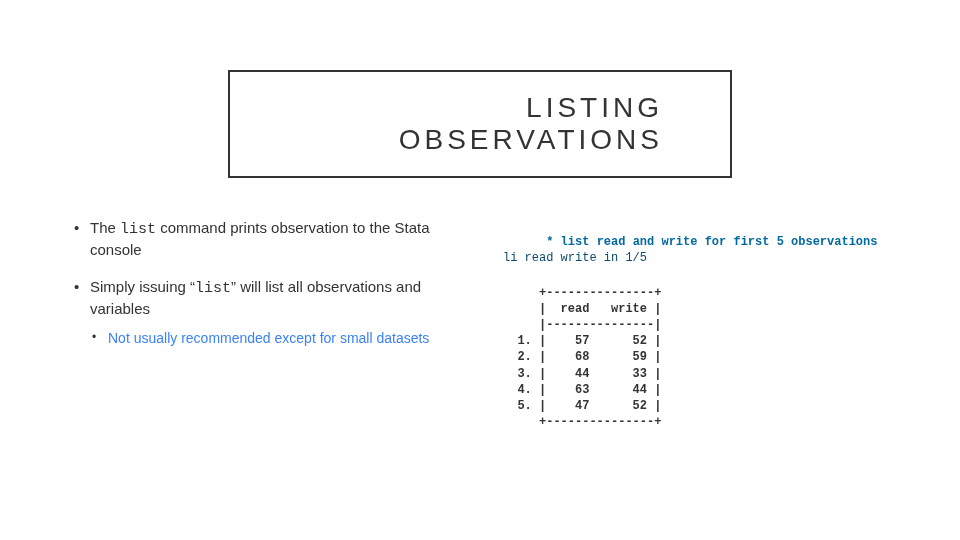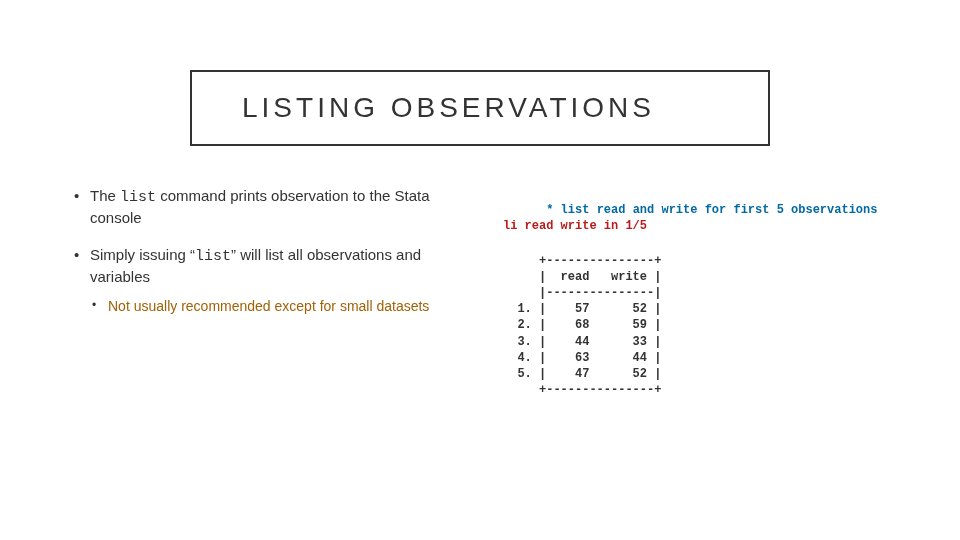--- a/index.html
+++ b/index.html
@@ -11,24 +11,24 @@
     color: #333;
     overflow: hidden;
   }
   .slide {
     width: 100%;
     height: 100%;
     padding: 60px 60px 40px 60px;
   }
   .title-box {
     border: 2px solid #333;
-    padding: 20px 50px;
-    width: 580px;
+    padding: 20px 67px;
+    width: 504px;
     margin: 10px auto 40px auto;
-    text-align: left;
+    text-align: right;
   }
   .title-box h1 {
     font-size: 28px;
     letter-spacing: 4px;
     font-weight: 400;
     color: #333;
   }
   .content {
     display: flex;
     flex-direction: row;
@@ -39,21 +39,21 @@
     padding-left: 10px;
   }
   .right-col {
     flex: 1;
     font-family: "Courier New", monospace;
     font-size: 12px;
     white-space: pre;
     line-height: 1.35;
   }
   .right-col .comment { color: #0369a1; font-weight: bold; }
-  .right-col .cmd     { color: #b91c1c;    font-weight: bold; }
+  .right-col .cmd     { color: #0c4a6e;    font-weight: normal; }
   .right-col .output  { color: #333;    font-weight: bold; margin-top: 18px; display: block; }
   ul { list-style: none; }
   ul.top > li {
     position: relative;
     padding-left: 20px;
     margin-bottom: 16px;
     font-size: 15px;
     line-height: 1.35;
     color: #333;
   }
@@ -62,21 +62,21 @@
     position: absolute;
     left: 4px;
     top: 0;
     color: #333;
   }
   ul.sub > li {
     position: relative;
     padding-left: 18px;
     margin-top: 10px;
     font-size: 14px;
-    color: #a16207;
+    color: #3b82f6;
   }
   ul.sub > li::before {
     content: "•";
     position: absolute;
     left: 2px;
     top: 0;
     color: #333;
     font-size: 12px;
   }
   code.inline {

